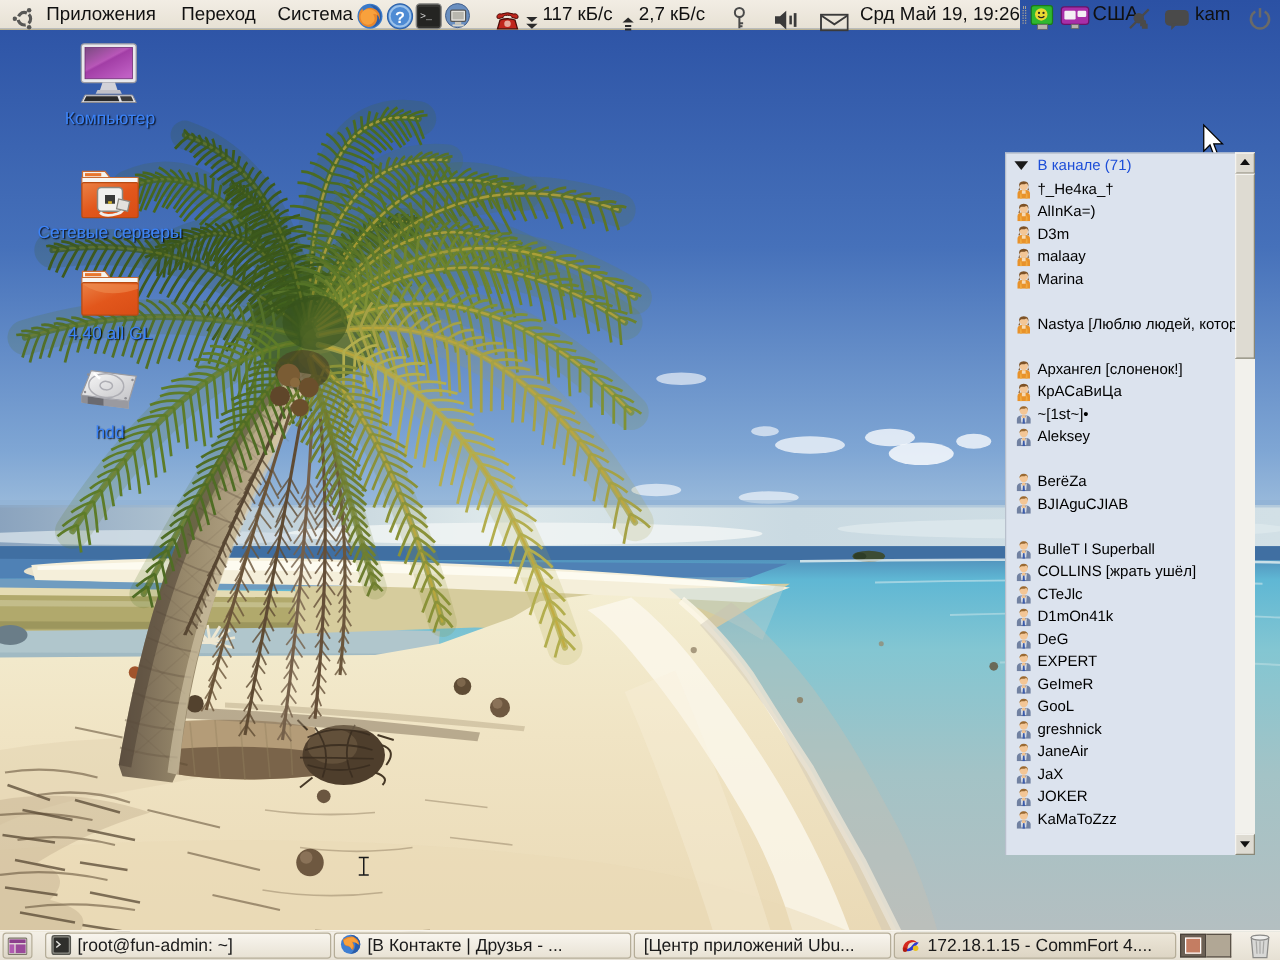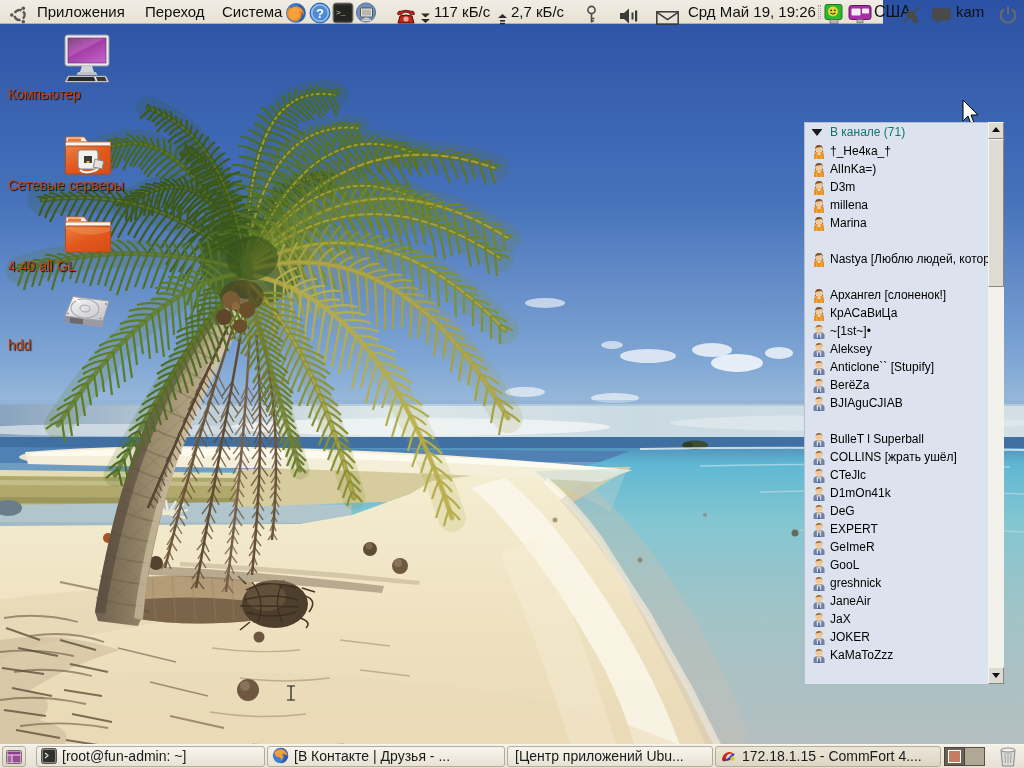--- a/index.html
+++ b/index.html
@@ -1,27 +1,27 @@
 <!DOCTYPE html>
 <html><head><meta charset="utf-8"><style>
 * { margin:0; padding:0; box-sizing:border-box; }
 html,body { width:1024px; height:768px; overflow:hidden; font-family:"Liberation Sans", sans-serif; }
 #wall { position:absolute; left:0; top:0; width:1024px; height:768px; }
-#toppanel { position:absolute; left:0; top:0; width:883px; height:24px; background:linear-gradient(#f2ede4,#e7e1d4); border-bottom:1px solid #bab294; z-index:50; }
+#toppanel { position:absolute; left:0; top:0; width:816px; height:24px; background:linear-gradient(#f2ede4,#e7e1d4); border-bottom:1px solid #bab294; z-index:50; }
 .pitem { position:absolute; top:0; height:24px; line-height:24px; color:#101010; font-size:15px; white-space:nowrap; }
 #taskbar { position:absolute; left:0; top:744px; width:1024px; height:24px; background:linear-gradient(#f4f0e7,#e6e0d3); border-top:1px solid #f8f5ef; z-index:50; }
 .tbtn { position:absolute; top:1px; height:21px; border:1px solid #b5ad98; border-radius:3px; background:linear-gradient(#f8f5ee,#e8e2d4); font-size:14px; color:#1a1a1a; line-height:19px; white-space:nowrap; overflow:hidden; }
 .tbtn .ticon { display:inline-block; vertical-align:-3px; margin:0 5px 0 4px; }
 #chat { position:absolute; left:804px; top:122px; width:200px; height:562px; background:#dce3ee; z-index:40; font-size:12px; color:#000; overflow:hidden; border-left:1px solid #b8c0cc; border-top:1px solid #b8c0cc; }
 .crow { position:absolute; left:0; width:184px; height:18px; line-height:18px; white-space:nowrap; overflow:hidden; }
 .crow .av { position:absolute; left:6px; top:1px; width:16px; height:16px; }
 .crow .nm { position:absolute; left:25px; top:0; }
 #sbar { position:absolute; left:988px; top:122px; width:16px; height:562px; z-index:45; background:#f2f1ec; }
 .sbtn { position:absolute; left:0; width:16px; height:17px; background:#dedbd2; border:1px solid; border-color:#f5f4f0 #8a8878 #8a8878 #f5f4f0; }
-.icolbl { position:absolute; color:#c2410c; font-size:14px; text-align:left; text-shadow:1px 1px 1px rgba(0,0,0,0.85); z-index:30; width:160px; }
+.icolbl { position:absolute; color:#3b82f6; font-size:14px; text-align:center; text-shadow:1px 1px 1px rgba(0,0,0,0.85); z-index:30; width:160px; }
 .dicon { position:absolute; z-index:30; }
 </style></head>
 <body>
 <svg id="wall" viewBox="0 0 1024 768" preserveAspectRatio="none">
  <defs>
   <linearGradient id="sky" x1="0" y1="0" x2="0" y2="1">
    <stop offset="0" stop-color="#2b51a4"></stop>
    <stop offset="0.45" stop-color="#4671ba"></stop>
    <stop offset="0.82" stop-color="#7fa6d4"></stop>
    <stop offset="1" stop-color="#aec9e0"></stop>
@@ -1861,21 +1861,21 @@
    <circle cx="8" cy="5.4" r="3.3" fill="#f3c696"></circle>
    <path d="M4.6,5.6 Q4.4,2 8,2 Q11.6,2 11.4,5.6 Q10.9,3.4 9.8,3.3 Q8.6,4.3 6.2,4 Q4.9,4.2 4.6,5.6 Z" fill="#9a6a32"></path>
   </g>
  </defs>
 </svg>
 <div id="chat">
  <div class="crow" style="top:0">
   <svg style="position:absolute;left:6px;top:5px" width="12" height="9" viewBox="0 0 12 9">
         <path d="M0.5,1 L11.5,1 L6,8 Z" fill="#1a1a1a"></path>
       </svg>
-  <span class="nm" style="color:#0f766e">В канале (71)</span>
+  <span class="nm" style="color:#1d4ed8">В канале (71)</span>
  </div>
  <div class="crow" style="top:19px">
       <svg class="av">
         <use href="#avf"></use>
       </svg>
       <span class="nm">†_Не4ка_†</span>
     </div>
  <div class="crow" style="top:37px">
       <svg class="av">
         <use href="#avf"></use>
@@ -1885,21 +1885,21 @@
  <div class="crow" style="top:55px">
       <svg class="av">
         <use href="#avf"></use>
       </svg>
       <span class="nm">D3m</span>
     </div>
  <div class="crow" style="top:73px">
       <svg class="av">
         <use href="#avf"></use>
       </svg>
-      <span class="nm">millena</span>
+      <span class="nm">malaay</span>
     </div>
  <div class="crow" style="top:91px">
       <svg class="av">
         <use href="#avf"></use>
       </svg>
       <span class="nm">Marina</span>
     </div>
  <div class="crow" style="top:127px">
       <svg class="av">
         <use href="#avf"></use>
@@ -1922,26 +1922,20 @@
       <svg class="av">
         <use href="#avm"></use>
       </svg>
       <span class="nm">~[1st~]•</span>
     </div>
  <div class="crow" style="top:217px">
       <svg class="av">
         <use href="#avm"></use>
       </svg>
       <span class="nm">Aleksey</span>
-    </div>
- <div class="crow" style="top:235px">
-      <svg class="av">
-        <use href="#avm"></use>
-      </svg>
-      <span class="nm">Anticlone`` [Stupify]</span>
     </div>
  <div class="crow" style="top:253px">
       <svg class="av">
         <use href="#avm"></use>
       </svg>
       <span class="nm">BerëZa</span>
     </div>
  <div class="crow" style="top:271px">
       <svg class="av">
         <use href="#avm"></use>

